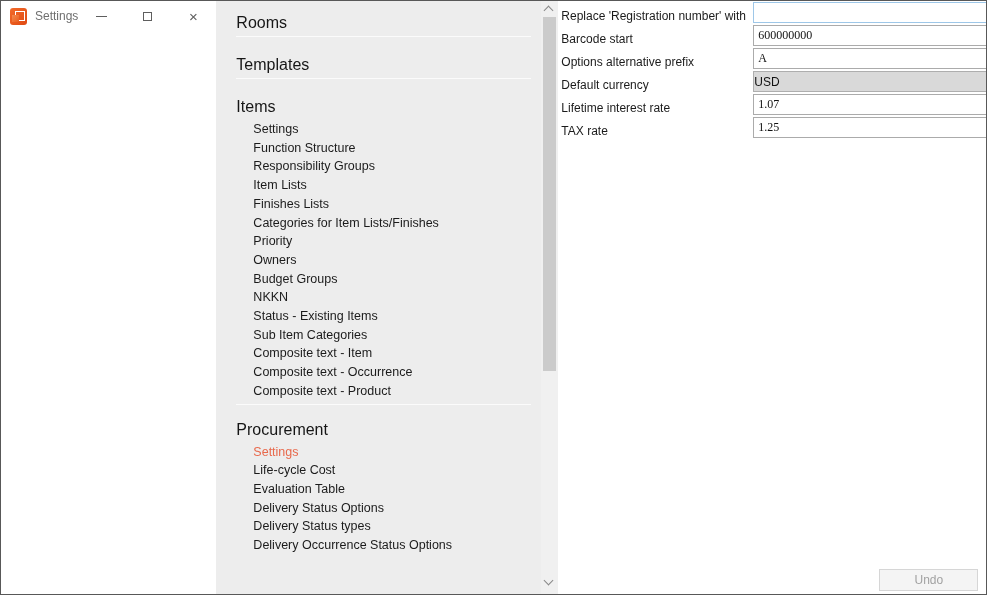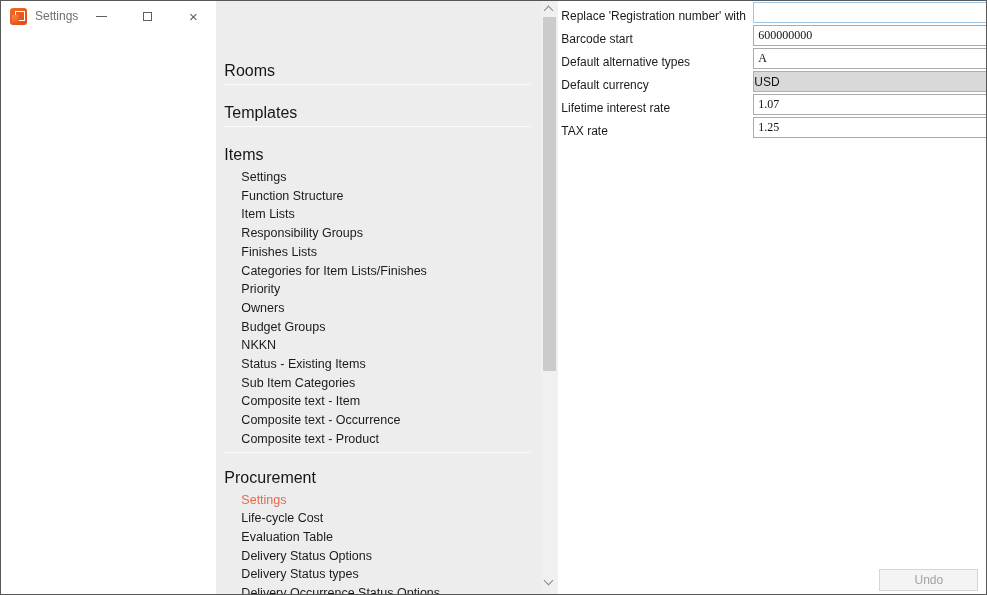--- a/index.html
+++ b/index.html
@@ -22,21 +22,21 @@
              color:#5e5e5e; cursor:default; }
   .min-glyph { width:11px; height:1px; background:#5e5e5e; }
   .max-glyph { width:9px; height:9px; border:1px solid #5e5e5e; background:transparent; }
   .close-glyph { font-size:15px; line-height:1; color:#5e5e5e; }
 
   
   .bodyrow { flex:1; display:flex; min-height:0; }
 
   
   .sidebar { width:342px; flex:0 0 342px; background:#ededed; display:flex; }
-  .side-content { flex:1; padding:12px 10px 0 8px; overflow:hidden;margin-top:48px; }
+  .side-content { flex:1; padding:12px 10px 0 20px; overflow:hidden; }
   .side-section { margin-top:18px; }
   .side-section:first-child { margin-top:0; }
   .side-header { font-size:16px; line-height:20px; color:#161616; font-weight:400; }
   .side-body { border-bottom:1px solid #fbfbfb; padding-bottom:3px; }
   .side-section.no-sep .side-body { border-bottom:none; }
   .side-list { list-style:none; margin-top:3px; }
   .side-item { font-size:12.5px; line-height:18.7px; color:#1b1b1b; padding-left:17px;
                white-space:nowrap; cursor:default; }
   .side-item.selected { color:#e8694c; }
 
@@ -108,22 +108,22 @@
             <div class="side-header">Templates</div>
           </div>
         </div>
 
         <div class="side-section">
           <div class="side-body">
             <div class="side-header">Items</div>
             <ul class="side-list">
               <li class="side-item">Settings</li>
               <li class="side-item">Function Structure</li>
+              <li class="side-item">Responsibility Groups</li>
               <li class="side-item">Item Lists</li>
-              <li class="side-item">Responsibility Groups</li>
               <li class="side-item">Finishes Lists</li>
               <li class="side-item">Categories for Item Lists/Finishes</li>
               <li class="side-item">Priority</li>
               <li class="side-item">Owners</li>
               <li class="side-item">Budget Groups</li>
               <li class="side-item">NKKN</li>
               <li class="side-item">Status - Existing Items</li>
               <li class="side-item">Sub Item Categories</li>
               <li class="side-item">Composite text - Item</li>
               <li class="side-item">Composite text - Occurrence</li>
@@ -163,21 +163,21 @@
         <span class="help-icon">?</span>
       </div>
 
       <div class="form-row">
         <span class="field-label">Barcode start</span>
         <input class="field-input" value="600000000" style="">
         <span class="help-icon">?</span>
       </div>
 
       <div class="form-row">
-        <span class="field-label">Default alternative types</span>
+        <span class="field-label">Options alternative prefix</span>
         <input class="field-input" value="A" style="">
         <span class="help-icon">?</span>
       </div>
 
       <div class="form-row">
         <span class="field-label">Default currency</span>
         <div class="dropdown">
           <span>USD</span>
           <span class="dd-chev"></span>
         </div>

